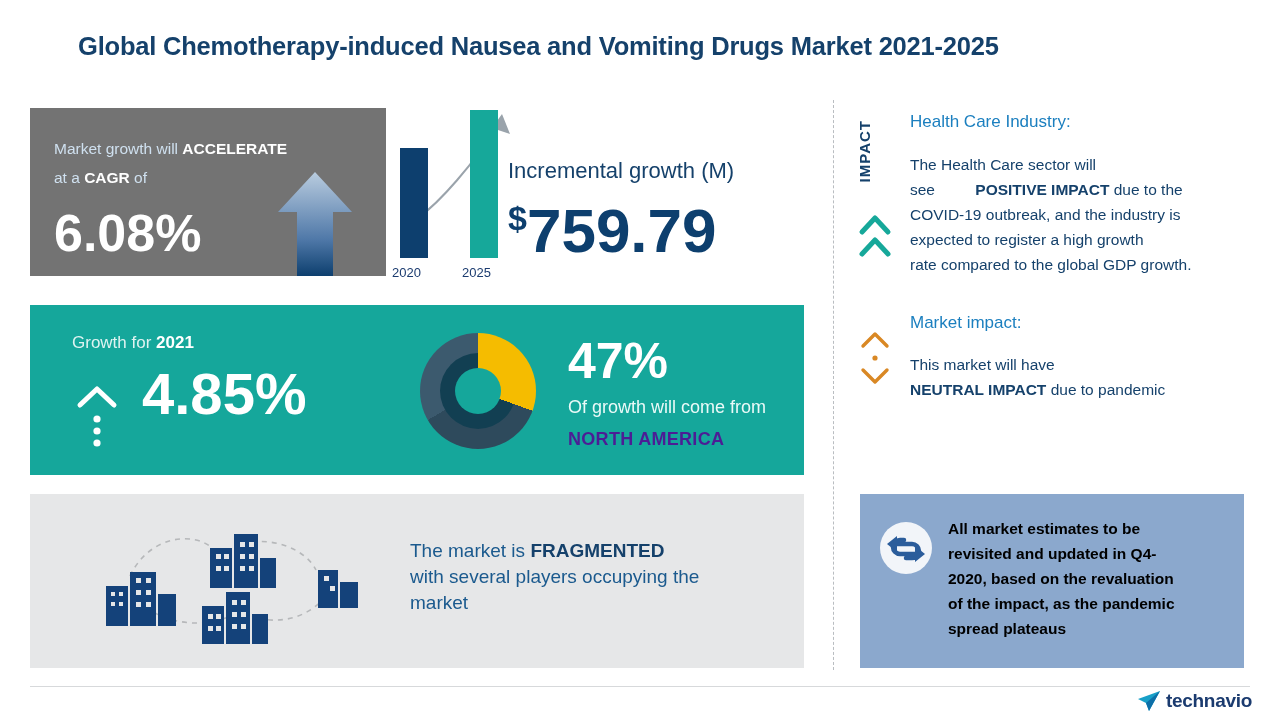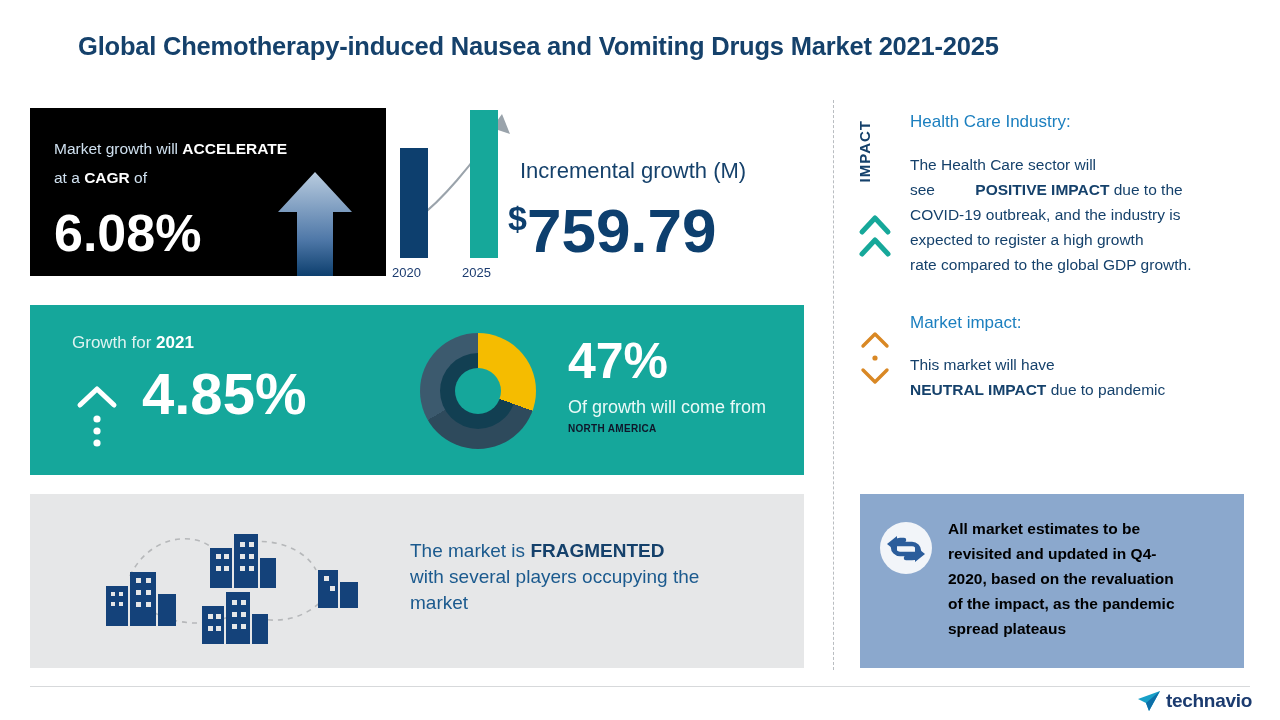--- a/index.html
+++ b/index.html
@@ -25,21 +25,21 @@
     font-weight: bold;
     color: #15416b;
     letter-spacing: -0.2px;
   }
 
   
   .cagr-box {
     position: absolute;
     left: 30px; top: 108px;
     width: 356px; height: 168px;
-    background: #000000;
+    background: #737373;
     color: #ffffff;
     padding: 26px 24px 0 24px;
   }
   .cagr-line {
     font-size: 15.5px;
     color: #cfe0ef;
     line-height: 29px;
   }
   .cagr-line b { color: #ffffff; font-weight: bold; }
   .cagr-value {
@@ -85,21 +85,20 @@
     position: absolute;
     left: 20px; top: -2px;
     width: 110px; height: 120px;
   }
 
   .incr-label {
     position: absolute;
     left: 508px; top: 158px;
     font-size: 22px;
     color: #15416b;
-    margin-left: 12px;
   }
   .incr-value {
     position: absolute;
     left: 508px; top: 182px;
     font-size: 62px;
     font-weight: bold;
     color: #0d3f6e;
     line-height: 72px;
     white-space: nowrap;
   }
@@ -175,25 +174,25 @@
     line-height: 56px;
   }
   .pct-sub1 {
     position: absolute;
     left: 538px; top: 92px;
     font-size: 18px;
     color: #eafaf8;
   }
   .pct-sub2 {
     position: absolute;
-    left: 538px; top: 118px;
-    font-size: 10px;
+    left: 538px; top: 124px;
+    font-size: 18px;
     font-weight: bold;
     letter-spacing: 0.3px;
-    color: #0f172a;
+    color: #4c1d95;
   }
 
   
   .grey-box {
     position: absolute;
     left: 30px; top: 494px;
     width: 774px; height: 174px;
     background: #e6e7e8;
   }
   .frag-text {

